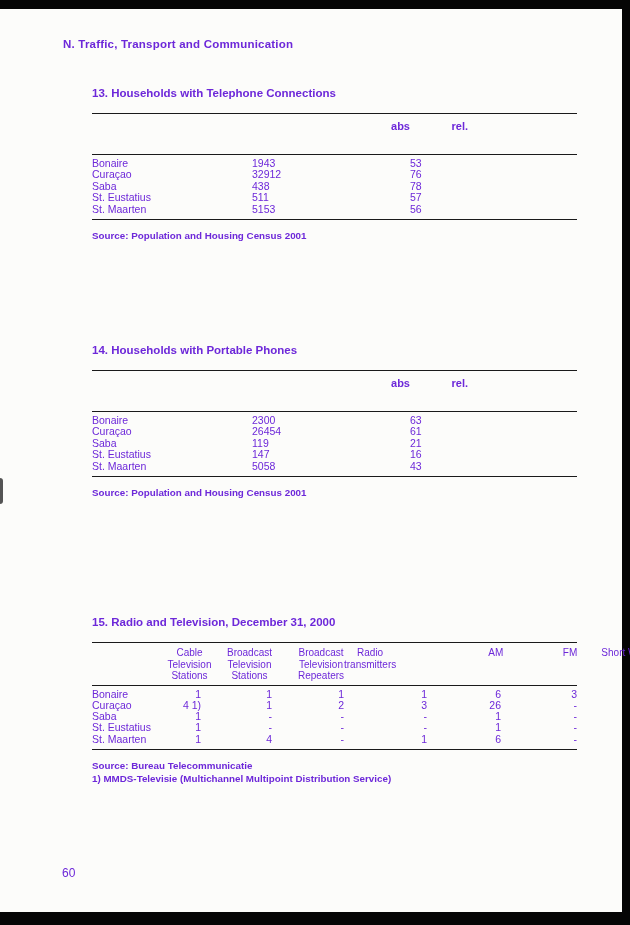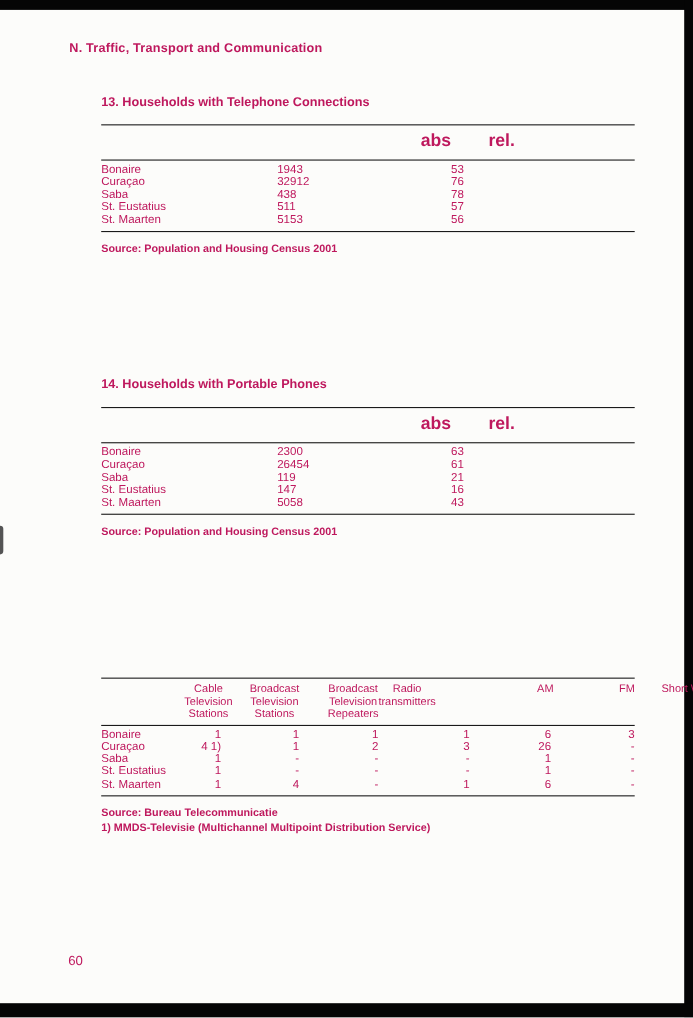--- a/index.html
+++ b/index.html
@@ -1,19 +1,19 @@
 <!DOCTYPE html>
 <html><head>
 <meta charset="utf-8">
 <style>
   * { margin:0; padding:0; box-sizing:border-box; }
   html,body { background:#9a9a9a; }
   .page {
     position:relative; width:630px; height:925px;
-    background:#fcfcfa; color:#be185d; overflow:hidden;
+    background:#fcfcfa; color:#6d28d9; overflow:hidden;
     font-family:"Liberation Sans", sans-serif;
     margin:0 auto;
   }
   
   .edge-top    { position:absolute; top:0; left:0; right:0; height:9px; background:#050505; }
   .edge-right  { position:absolute; top:0; right:0; bottom:0; width:8px; background:#050505; }
   .edge-bottom { position:absolute; bottom:0; left:0; right:0; height:13px; background:#050505; }
   .artifact-left { position:absolute; left:0; top:478px; width:3px; height:26px; background:#1c1c1c; border-radius:0 3px 3px 0; opacity:.75; }
 
   .chapter-title {
@@ -26,22 +26,22 @@
   .tblock.t13 { top:87px; }
   .tblock.t14 { top:344px; }
   .tblock.t15 { top:616px; }
 
   .tbl-title { font-size:11.5px; font-weight:bold; line-height:13px; margin-bottom:13px; }
 
   
   .simple-table { border-top:1.5px solid #1a1a1a; border-bottom:1.5px solid #1a1a1a; }
   .st-head {
     display:grid; grid-template-columns:160px 158px 58px 1fr;
-    font-size:16px; font-weight:bold;
-    padding:6px 0 7px; border-bottom:1.5px solid #1a1a1a;
+    font-size:11px; font-weight:bold;
+    padding:6px 0 22px; border-bottom:1.5px solid #1a1a1a;
   }
   .st-head .h-abs, .st-head .h-rel { text-align:right; }
   .st-body { padding:3px 0 4px; }
   .st-row {
     display:grid; grid-template-columns:160px 158px 58px 1fr;
     font-size:10.5px; line-height:11.4px;
   }
   .st-row .v { text-align:left; }
   .src-line { font-size:9.8px; font-weight:bold; margin-top:10px; line-height:12px; }
 
@@ -159,20 +159,21 @@
           <div class="v">5058</div>
           <div class="v">43</div>
             <div></div>
         </div>
       </div>
     </div>
     <div class="src-line">Source: Population and Housing Census 2001</div>
   </div>
 
   <div class="tblock t15">
+    <div class="tbl-title">15.  Radio and Television, December 31, 2000</div>
 
     <div class="t15-head">
       <div></div>
       <div class="mcol">Cable
 Television
 Stations</div>
       <div class="mcol">Broadcast
 Television
 Stations</div>
       <div class="mcol">Broadcast

